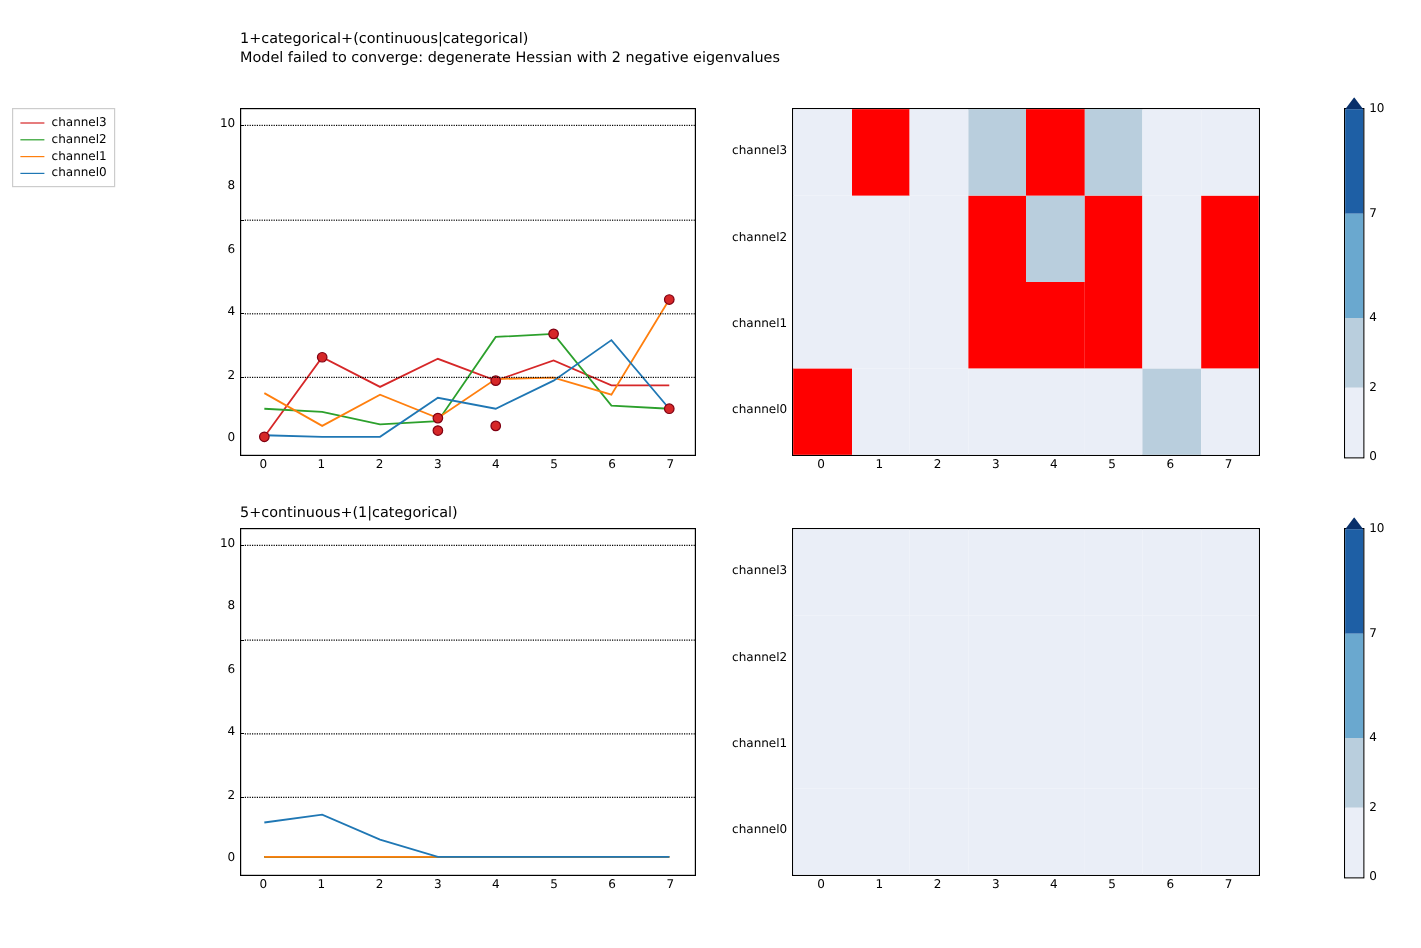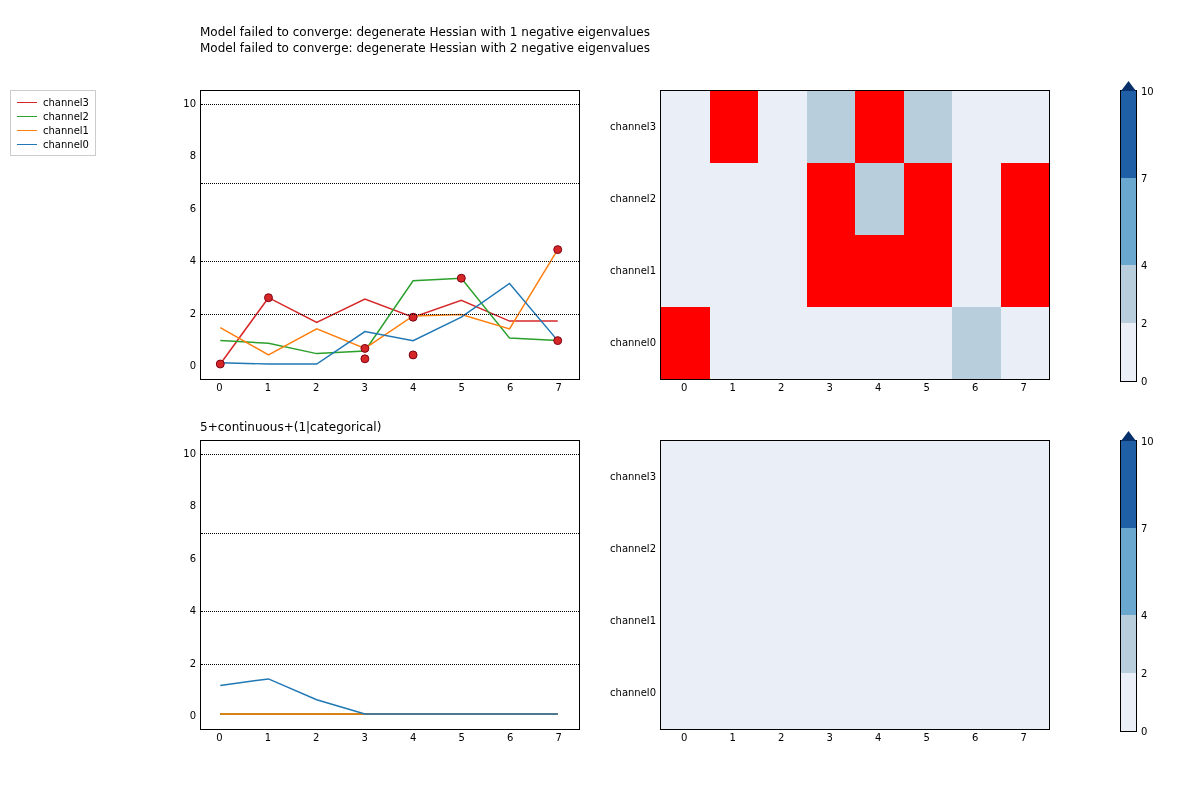--- a/index.html
+++ b/index.html
@@ -33,21 +33,21 @@
   svg.overlay { position:absolute; left:0; top:0; width:100%; height:100%; overflow:visible; }
   svg.overlay polyline { fill:none; stroke-width:1.5; }
   svg.overlay circle   { stroke:#7f0012; stroke-width:1; }
 </style>
 </head>
 <body>
 
 <div class="fig">
 
   <div class="title-block">
-    <div>Model failed to converge: degenerate  Hessian with 1 negative eigenvalues</div>
+    <div>1+categorical+(continuous|categorical)</div>
     <div>Model failed to converge: degenerate  Hessian with 2 negative eigenvalues</div>
   </div>
 
   <div class="legend" id="legend">
       <div class="legend-row">
         <span class="legend-swatch" style="border-color: rgb(214, 39, 40);"></span>
         <span>channel3</span>
       </div>
       <div class="legend-row">
         <span class="legend-swatch" style="border-color: rgb(44, 160, 44);"></span>

